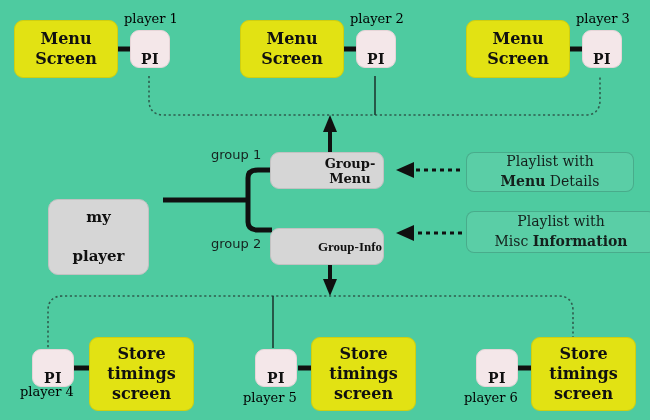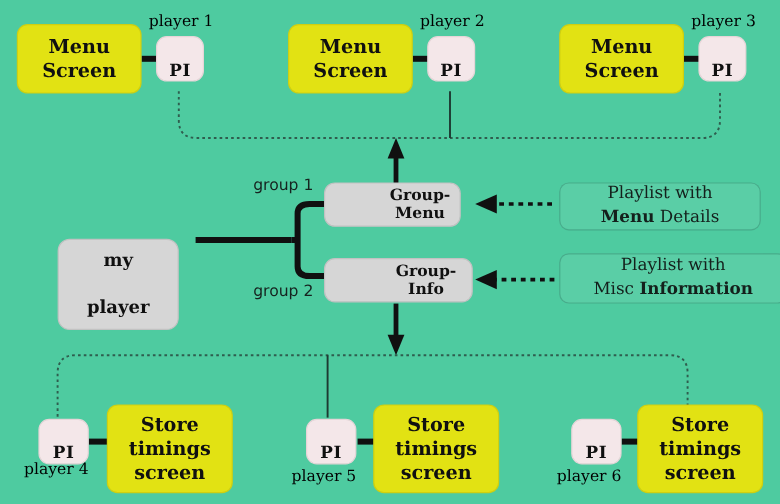--- a/index.html
+++ b/index.html
@@ -162,21 +162,21 @@
       <span>player</span>
     </div>
   </div>
 
   <div class="group-label" style="left:211px;top:147px;">group 1</div>
   <div class="group-label" style="left:211px;top:236px;">group 2</div>
 
   <div class="node group-box" style="left:270px;top:152px;width:114px;height:37px;">
     <span>Group-Menu</span>
   </div>
-  <div class="node group-box" style="left:270px;top:215px;width:124px;height:37px;">
+  <div class="node group-box" style="left:270px;top:228px;width:114px;height:37px;font-family:Liberation Serif, serif;">
     <span>Group-Info</span>
   </div>
 
   <div class="node playlist-box" style="left:466px;top:152px;width:168px;height:40px;">
     <div>
       <span>Playlist with</span><br>
       <b>Menu</b><span> Details</span>
     </div>
   </div>
 

